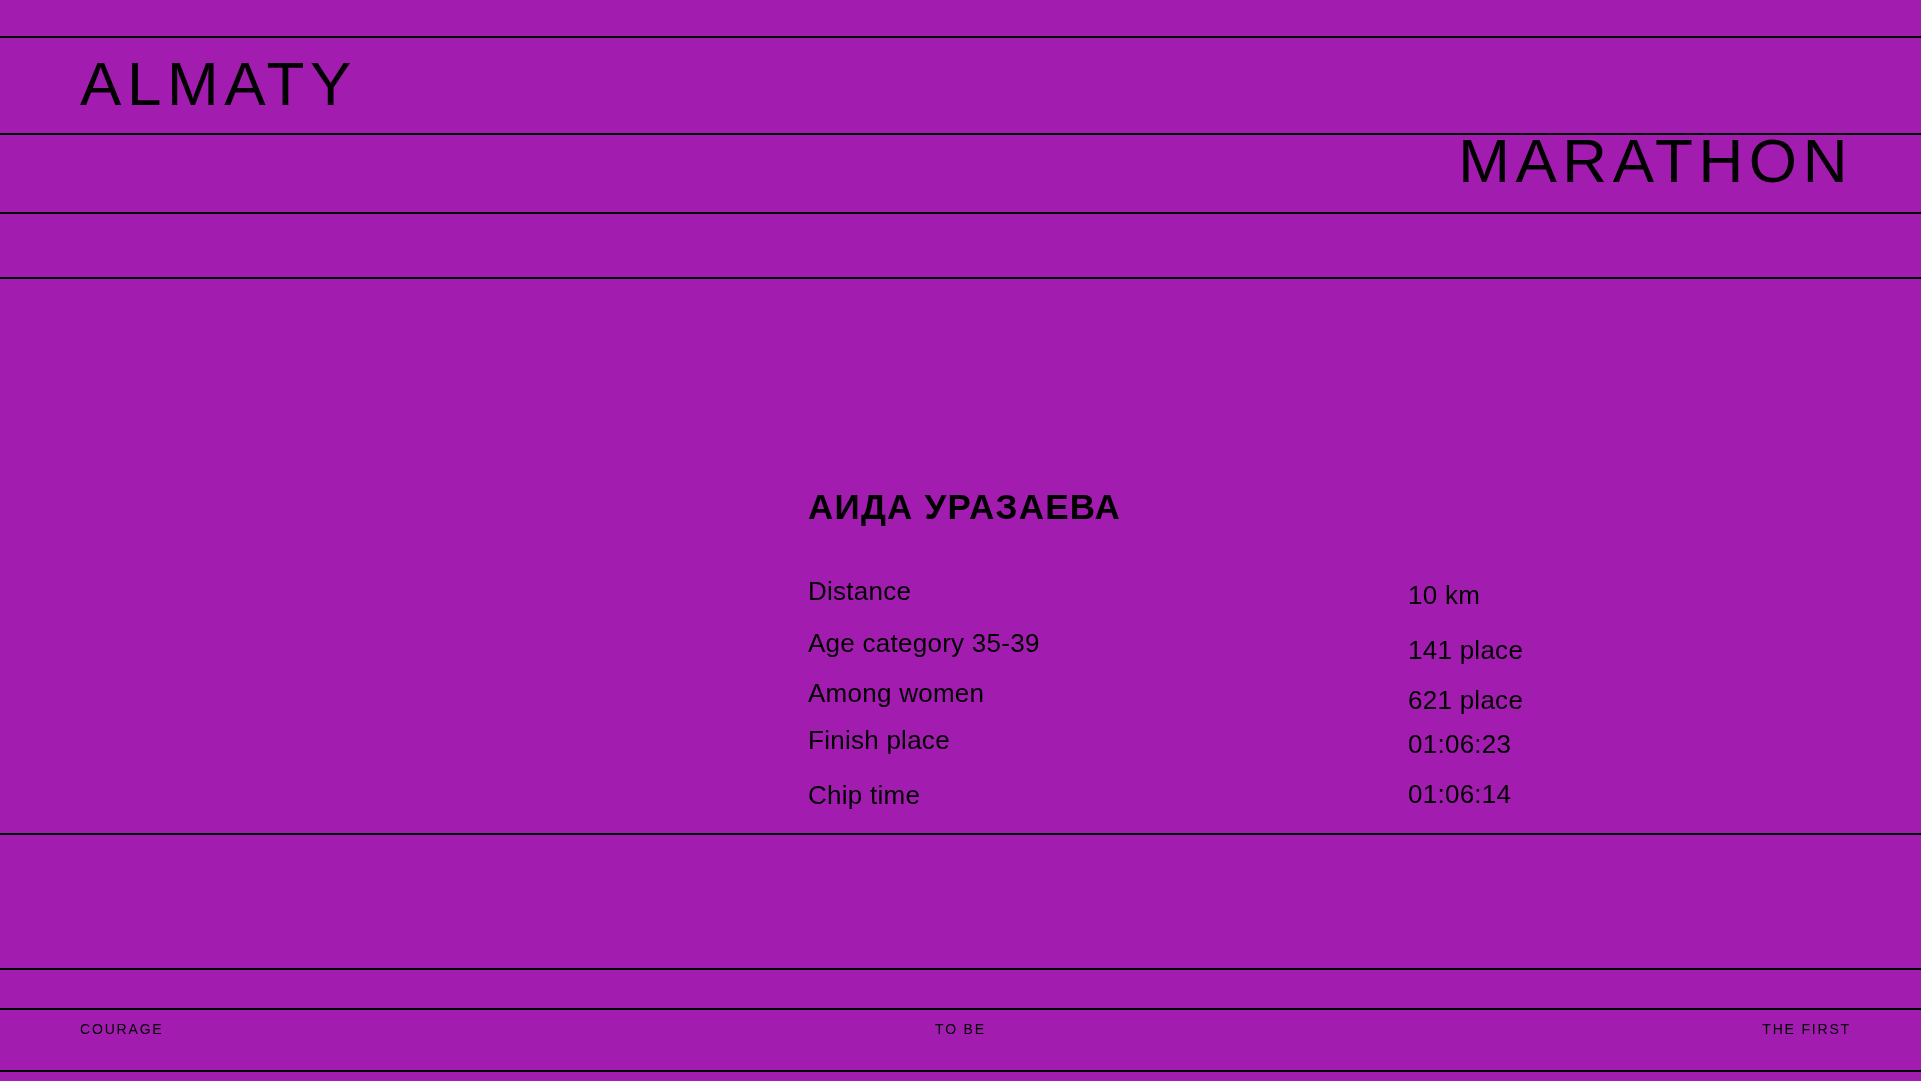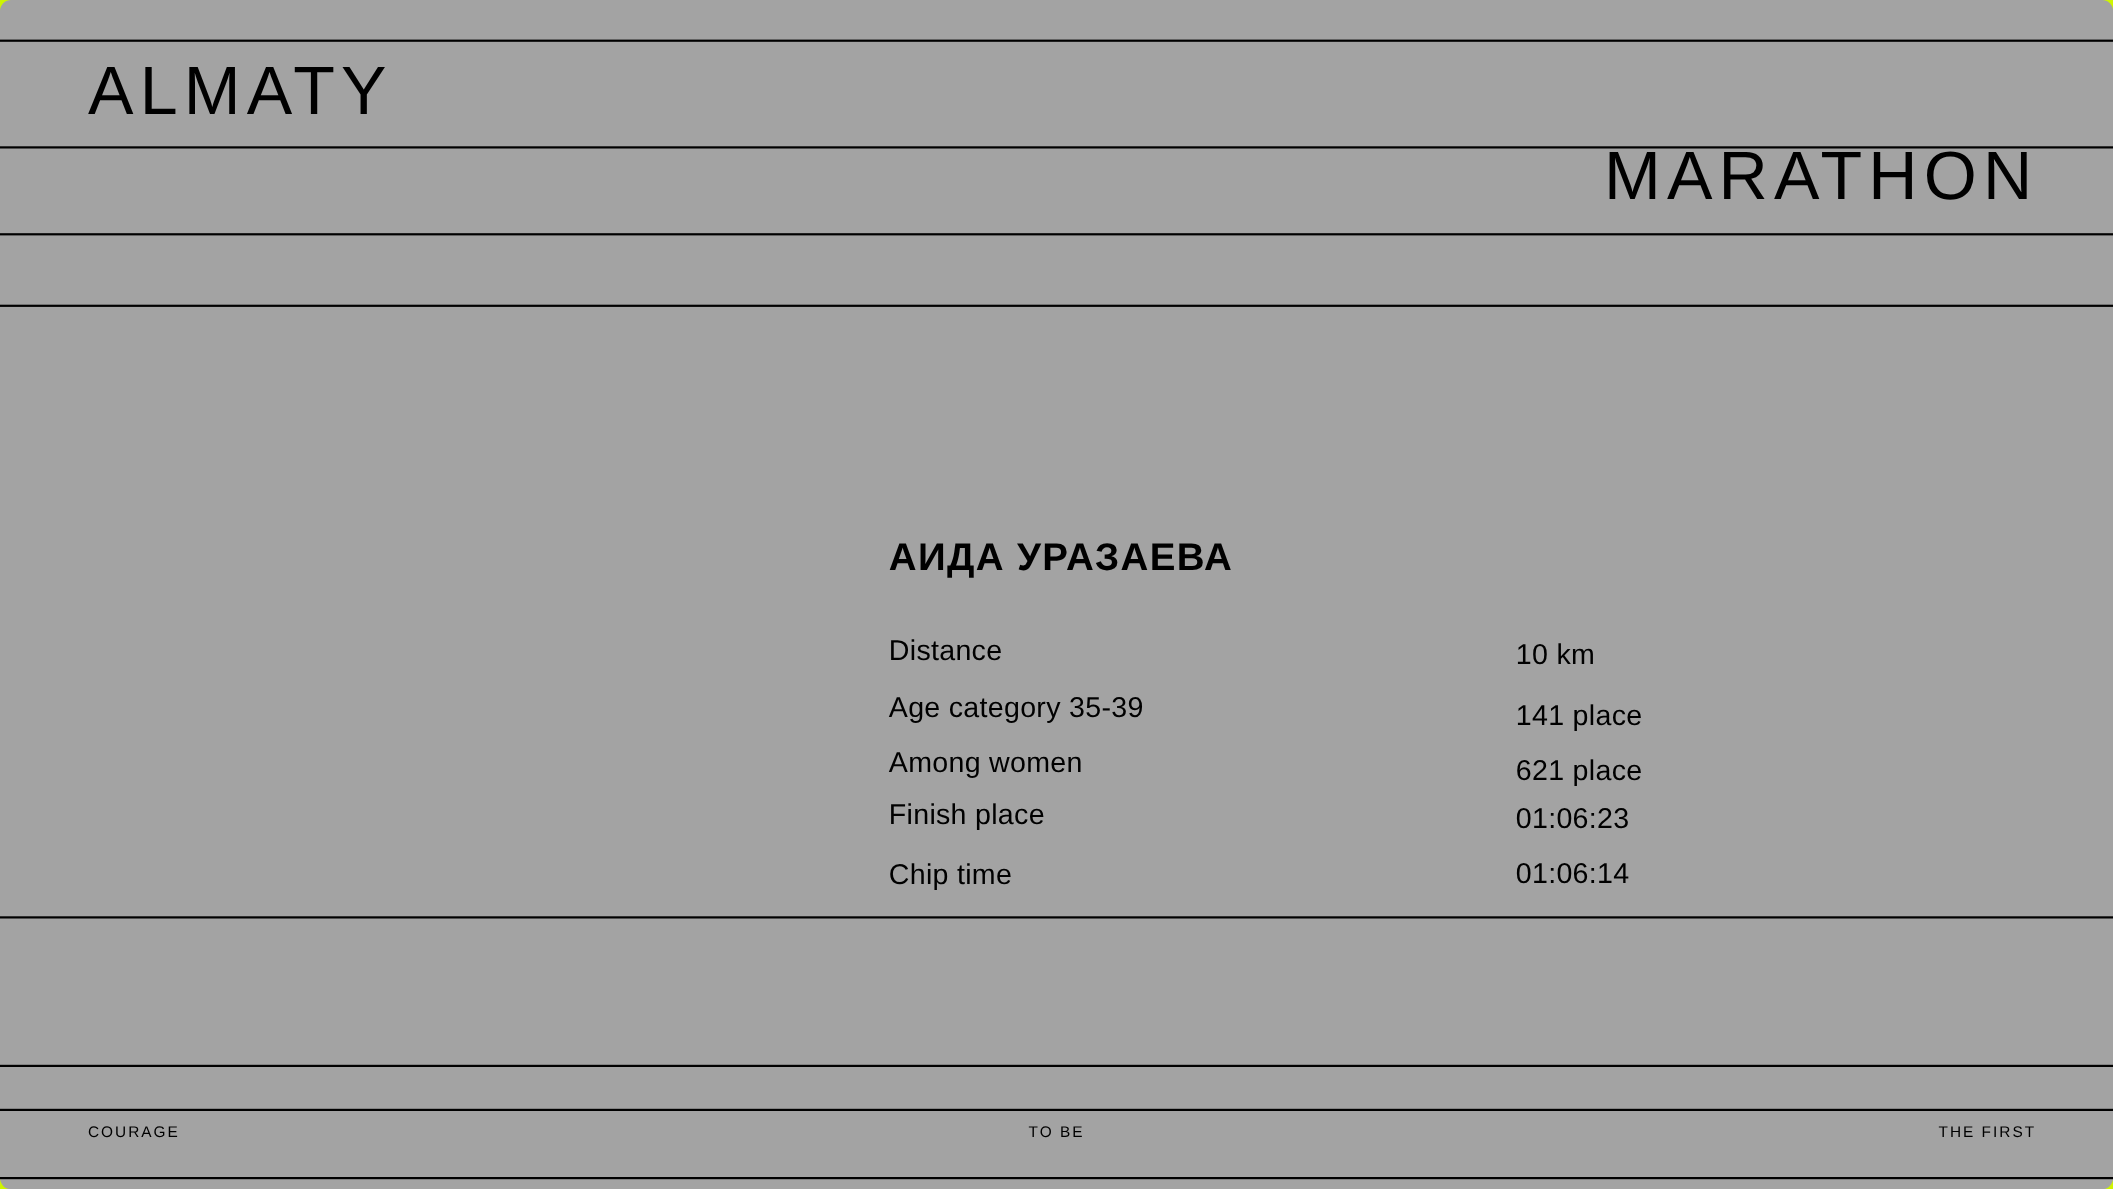--- a/index.html
+++ b/index.html
@@ -11,22 +11,21 @@
     width: 1921px;
     height: 1081px;
     overflow: hidden;
     font-family: "Liberation Sans", sans-serif;
     color: #000;
     position: relative;
   }
   .cert {
     position: absolute;
     inset: 0;
-    background: #a3a3a3;
-    border-radius: 10px;
+    background: #a21caf;
   }
 
   
   .rule {
     position: absolute;
     left: 0;
     width: 1921px;
     height: 2px;
     background: #000;
   }
@@ -93,21 +92,21 @@
   
   .res-label {
     position: absolute;
     left: 808px;
     font-size: 26px;
     letter-spacing: 0.01em;
     white-space: nowrap;
   }
   .res-value {
     position: absolute;
-    left: 1378px;
+    left: 1408px;
     font-size: 26px;
     letter-spacing: 0.01em;
     white-space: nowrap;
   }
   .row0 .res-label { top: 576px; }
   .row0 .res-value { top: 580px; }
   .row1 .res-label { top: 628px; }
   .row1 .res-value { top: 635px; }
   .row2 .res-label { top: 678px; text-align: center; }
   .row2 .res-value { top: 685px; }

